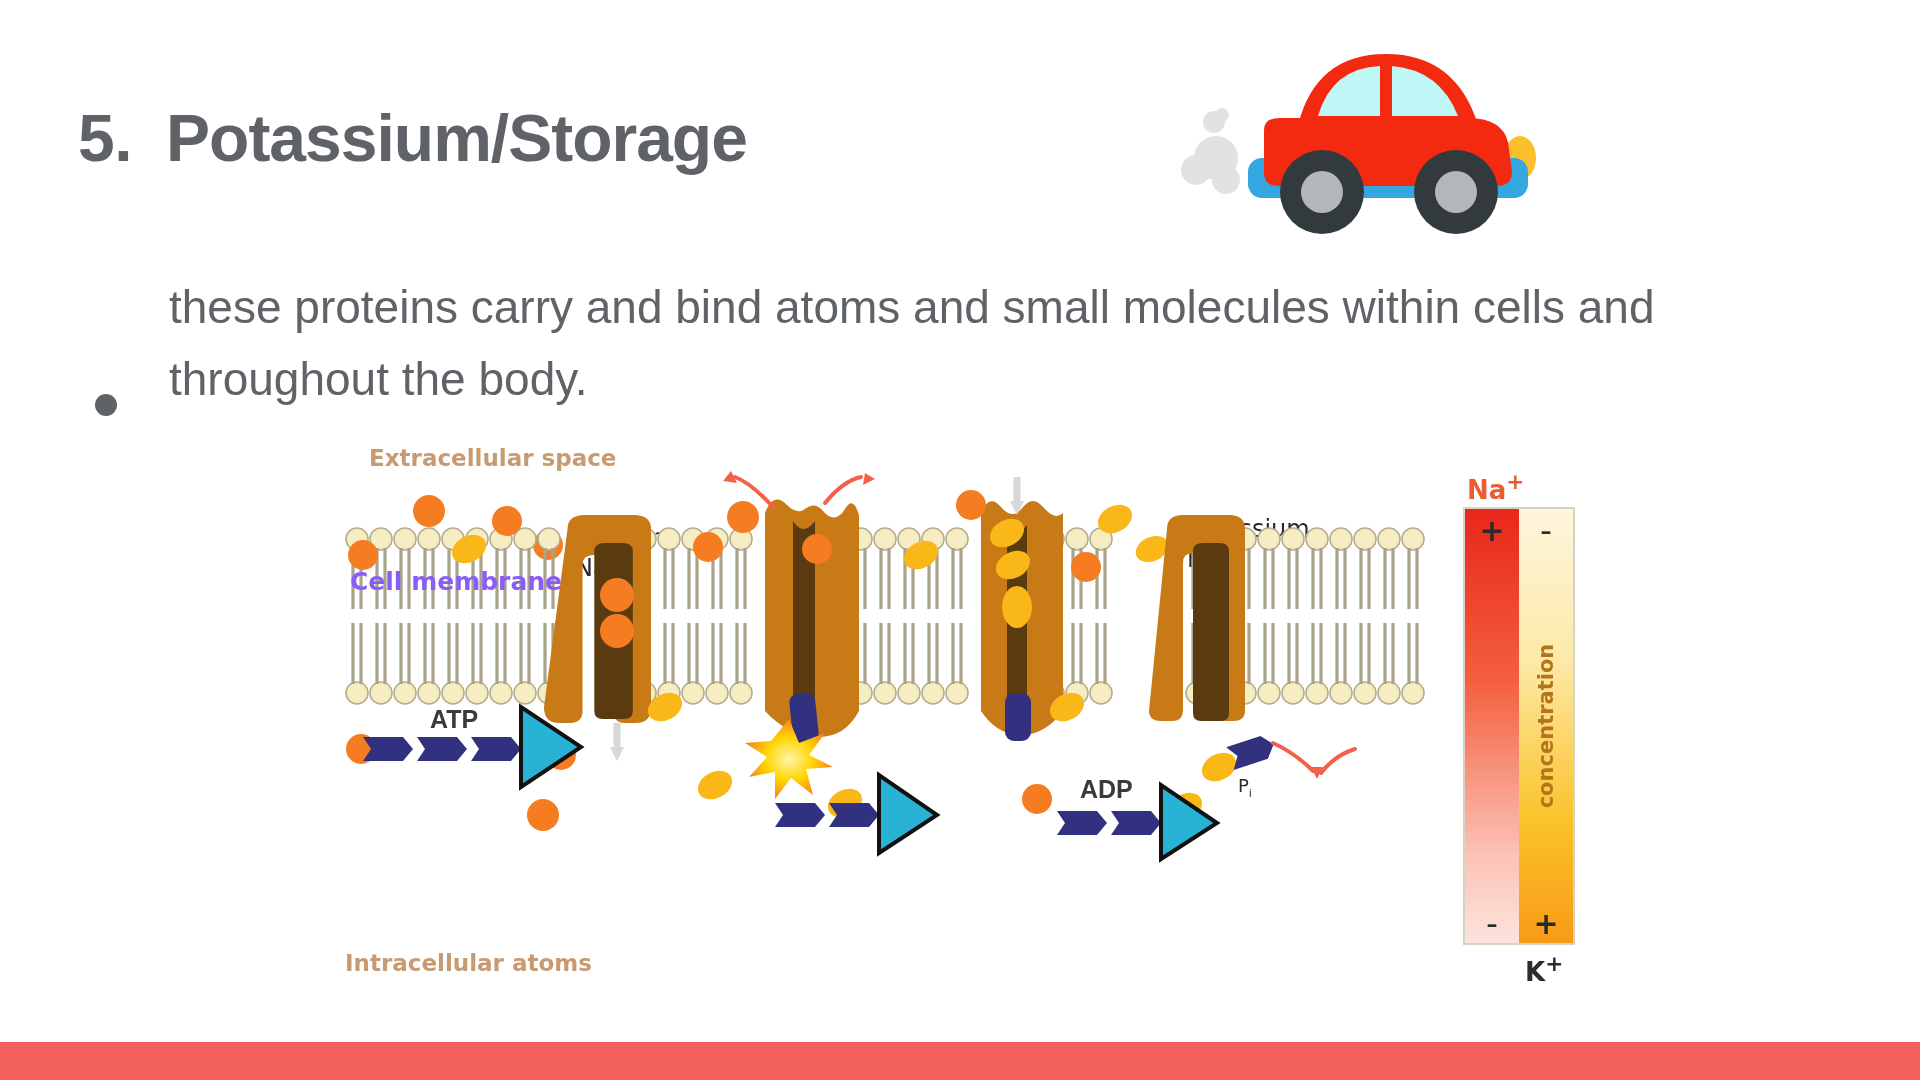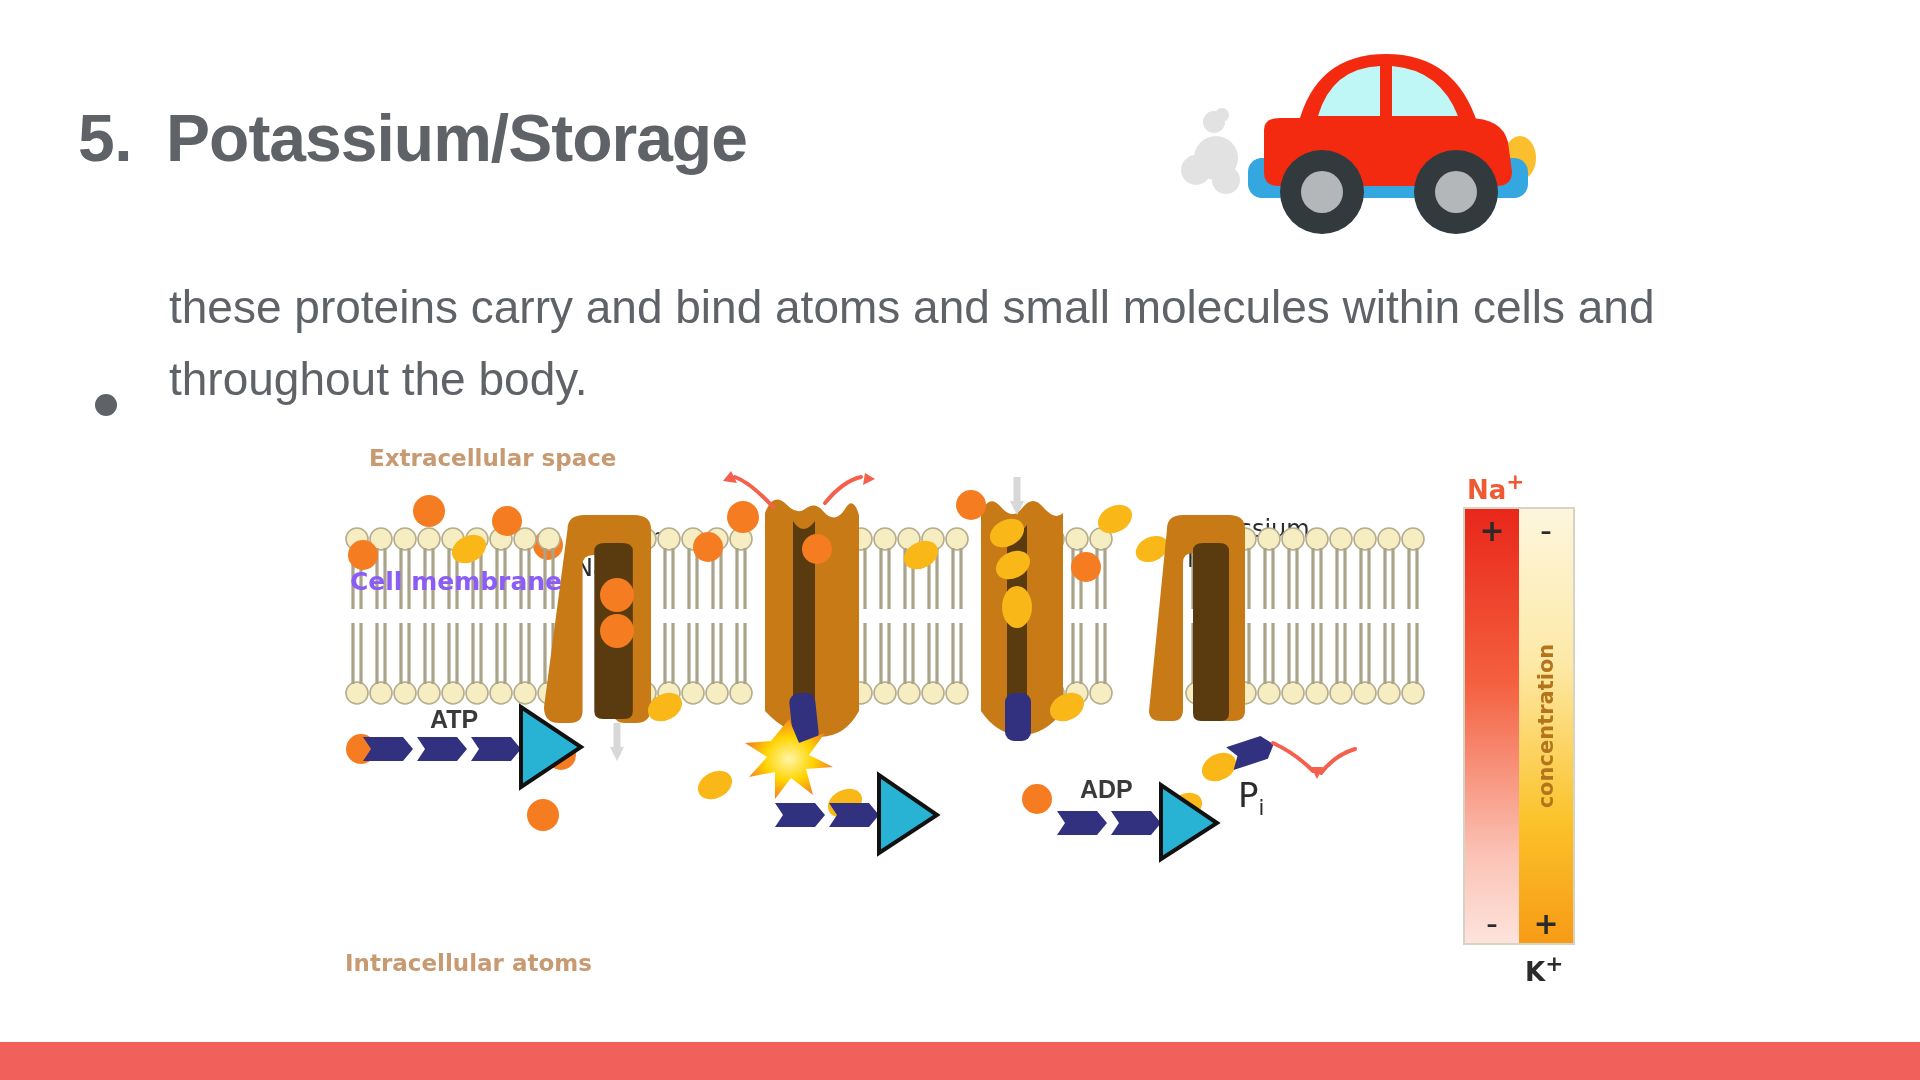--- a/index.html
+++ b/index.html
@@ -244,21 +244,21 @@
     <div style="position:absolute; left:790px; top:82px; width:34px; height:24px; border-radius:50%; background:#f9b718; transform:rotate(-25deg);"></div>
     <div class="ion-label" style="left:842px; top:60px;">
       <span>Potassium</span><br>
       <span>K</span><sup>+</sup>
     </div>
 
     <div class="nuc-label" style="left:85px; top:250px;">ATP</div>
 
     <div class="nuc-label" style="left:735px; top:320px;text-align:right;">ADP</div>
 
-    <div class="ion-label" style="left:893px; top:320px; font-size:34px;">
+    <div class="ion-label" style="left:893px; top:320px; font-size:18px;">
       <span>P</span><sub>i</sub>
     </div>
 
     <svg class="svg-layer" width="1270" height="575" viewBox="0 0 1270 575" xmlns="http://www.w3.org/2000/svg">
       <defs>
         <g id="lipid">
           <circle cx="0" cy="0" r="11" fill="#f6eec2" stroke="#b6ae8d" stroke-width="1.6"></circle>
           <path d="M-4 9 L-4 70 M4 9 L4 70" stroke="#a9a38a" stroke-width="3.2" fill="none"></path>
         </g>
         <radialGradient id="burstg" cx="50%" cy="50%" r="50%">

